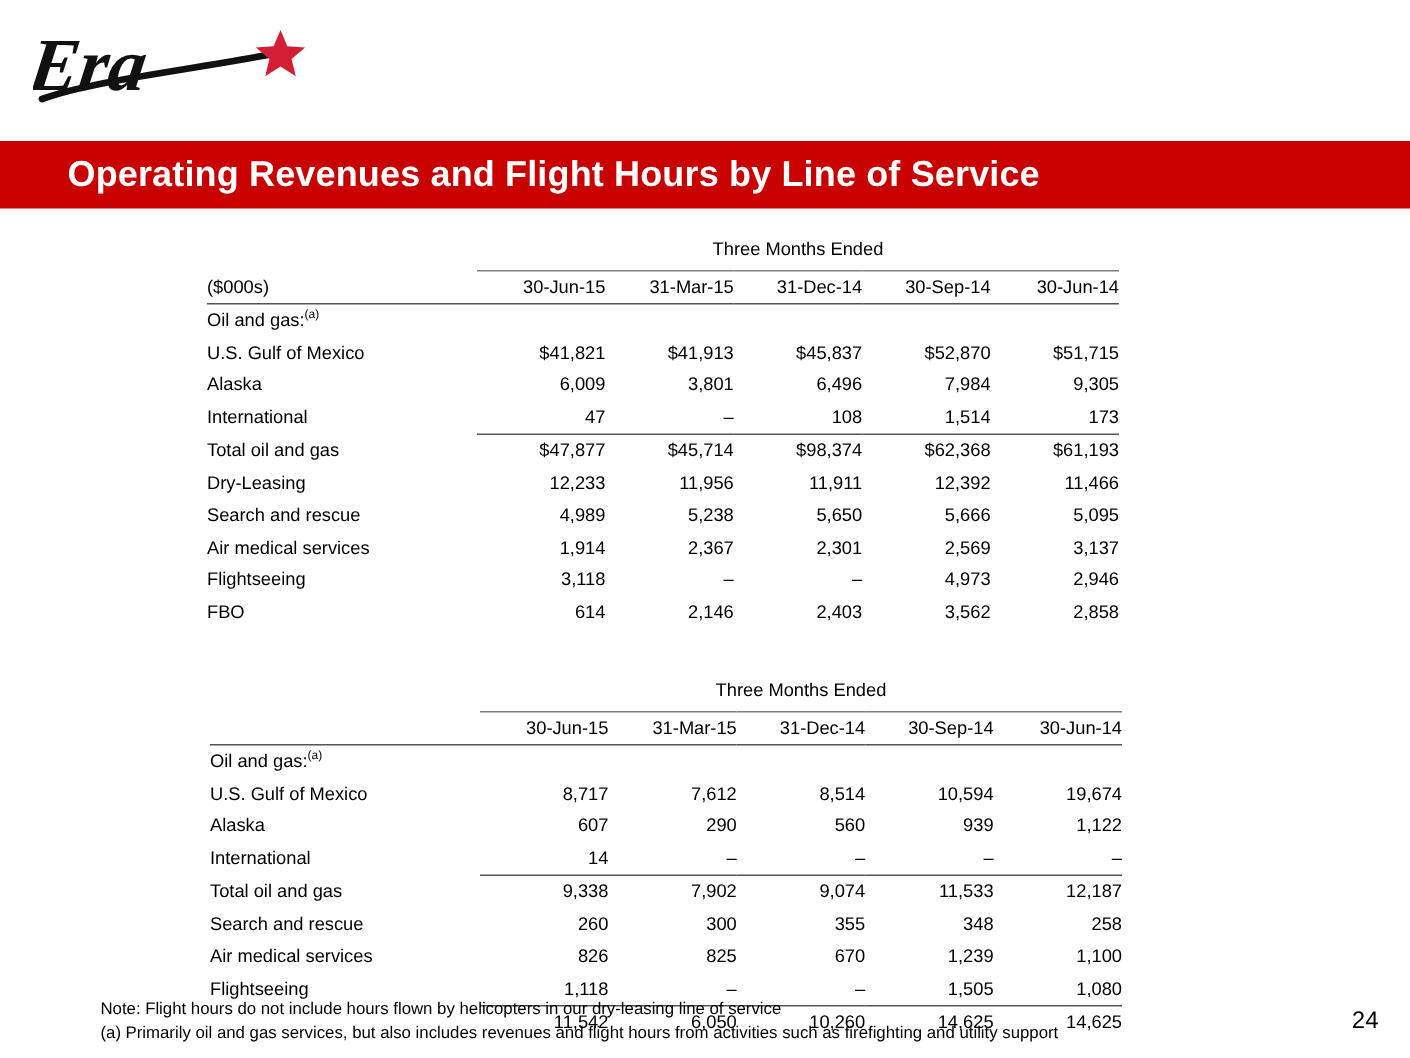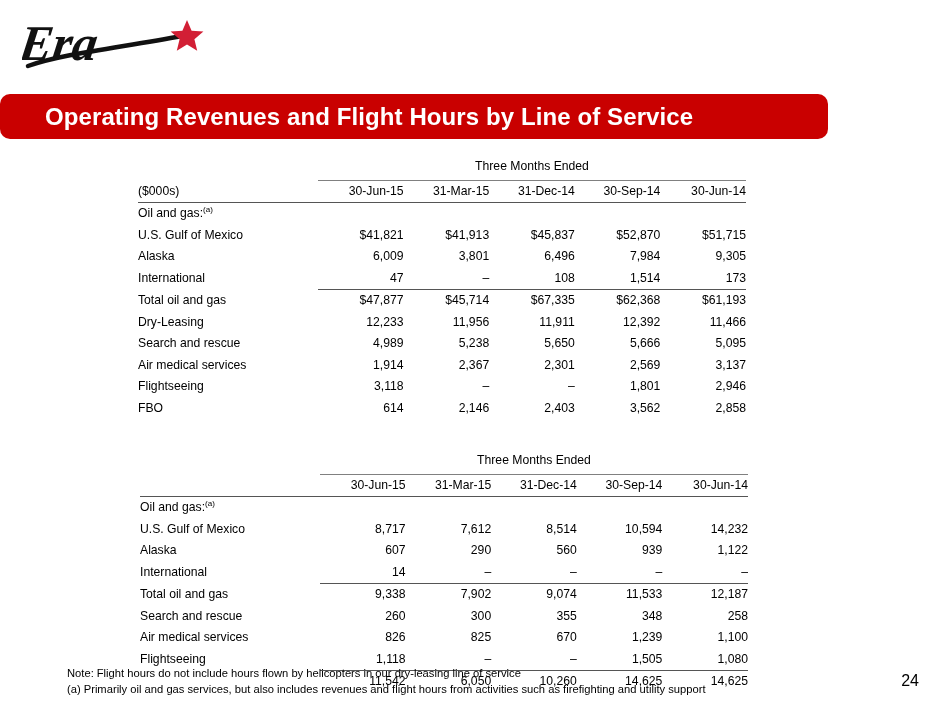--- a/index.html
+++ b/index.html
@@ -24,24 +24,23 @@
     width: 200px;
     height: 62px;
   }
   #logo svg { display: block; }
 
   
   #title-banner {
     position: absolute;
     left: 0;
     top: 94px;
-    width: 828px;
+    width: 940px;
     height: 45px;
     background: #c90000;
-    border-radius: 10px;
   }
   #title-text {
     position: absolute;
     left: 45px;
     top: 50%;
     transform: translateY(-50%);
     color: #ffffff;
     font-size: 24px;
     font-weight: bold;
     letter-spacing: 0.1px;
@@ -200,21 +199,21 @@
         <td class="c-num tl-bot">47</td>
         <td class="c-num tl-bot">–</td>
         <td class="c-num tl-bot">108</td>
         <td class="c-num tl-bot">1,514</td>
         <td class="c-num tl-bot">173</td>
       </tr>
       <tr>
         <td class="indent2">Total oil and gas</td>
         <td class="c-num">$47,877</td>
         <td class="c-num">$45,714</td>
-        <td class="c-num">$67,335</td>
+        <td class="c-num">$98,374</td>
         <td class="c-num">$62,368</td>
         <td class="c-num">$61,193</td>
       </tr>
       <tr>
         <td>Dry-Leasing</td>
         <td class="c-num">12,233</td>
         <td class="c-num">11,956</td>
         <td class="c-num">11,911</td>
         <td class="c-num">12,392</td>
         <td class="c-num">11,466</td>
@@ -233,21 +232,21 @@
         <td class="c-num">2,367</td>
         <td class="c-num">2,301</td>
         <td class="c-num">2,569</td>
         <td class="c-num">3,137</td>
       </tr>
       <tr>
         <td>Flightseeing</td>
         <td class="c-num">3,118</td>
         <td class="c-num">–</td>
         <td class="c-num">–</td>
-        <td class="c-num">1,801</td>
+        <td class="c-num">4,973</td>
         <td class="c-num">2,946</td>
       </tr>
       <tr>
         <td>FBO</td>
         <td class="c-num">614</td>
         <td class="c-num">2,146</td>
         <td class="c-num">2,403</td>
         <td class="c-num">3,562</td>
         <td class="c-num">2,858</td>
       </tr>
@@ -289,21 +288,21 @@
         <td class="c-num"></td>
         <td class="c-num"></td>
         <td class="c-num"></td>
       </tr>
       <tr>
         <td class="indent1">U.S. Gulf of Mexico</td>
         <td class="c-num">8,717</td>
         <td class="c-num">7,612</td>
         <td class="c-num">8,514</td>
         <td class="c-num">10,594</td>
-        <td class="c-num">14,232</td>
+        <td class="c-num">19,674</td>
       </tr>
       <tr>
         <td class="indent1">Alaska</td>
         <td class="c-num">607</td>
         <td class="c-num">290</td>
         <td class="c-num">560</td>
         <td class="c-num">939</td>
         <td class="c-num">1,122</td>
       </tr>
       <tr>

